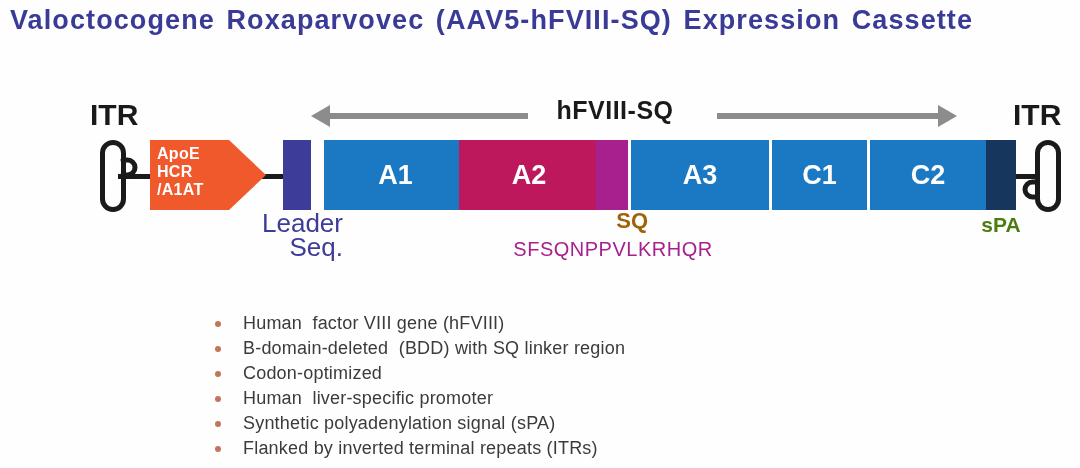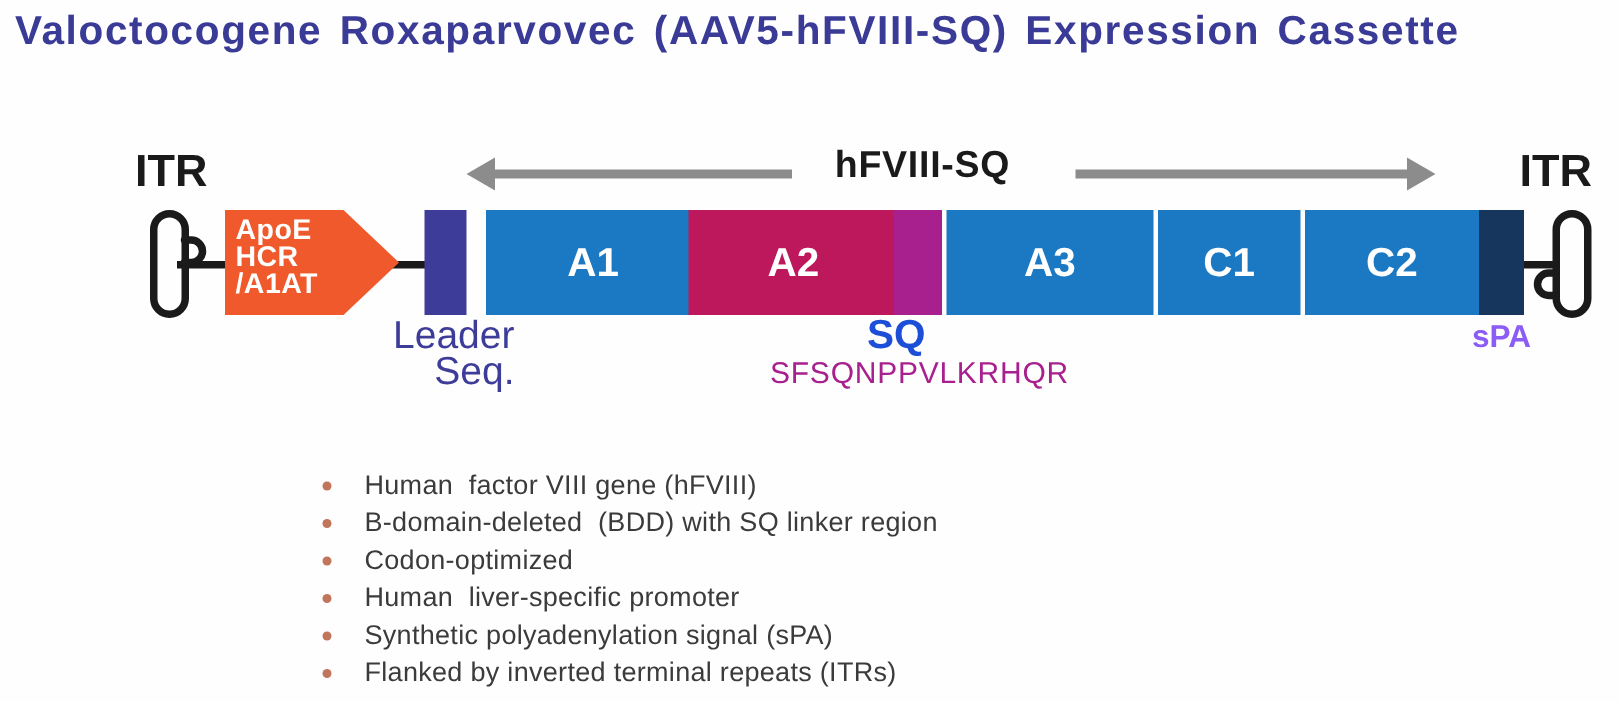--- a/index.html
+++ b/index.html
@@ -44,51 +44,51 @@
   .conn.c4 { left:1014px; width:26px; }
 
   
   .itr-svg.left  { left:96px;  top:138px; }
   .itr-svg.right { left:1013px; top:138px; }
 
   
   .promoter-svg { left:150px; top:140px; }
   .promoter-text {
     left:157px; top:145px; color:#ffffff; font-weight:bold;
-    font-size:19px; line-height:18px; letter-spacing:0.3px;
+    font-size:16px; line-height:18px; letter-spacing:0.3px;
   }
 
   
   .box { top:140px; height:70px; display:flex; align-items:center; justify-content:center; }
   .box .lbl { color:#ffffff; font-weight:bold; font-size:27px; }
   .box.leader { left:283px; width:28px;  background:#3E3C99; }
   .box.a1 { left:313px; width:143px; background:#1B79C3;margin-left:11px; }
   .box.a2 { left:459px; width:140px; background:#be185d; }
   .box.sq { left:596px; width:32px;  background:#A8208E; }
   .box.a3 { left:631px; width:138px; background:#1B79C3; }
   .box.c1 { left:772px; width:95px;  background:#1B79C3; }
   .box.c2 { left:870px; width:116px;  background:#1B79C3; }
   .box.spa { left:986px; width:30px; background:#16365D; }
 
   
   .leader-label {
     left:251px; top:211px; width:92px; text-align:right;
     font-size:26px; line-height:24px; color:#3E3C99;
   }
   .sq-label {
-    left:578px; top:208px; width:70px; text-align:left;
-    font-size:27px; font-weight:bold; color:#1d4ed8;
+    left:578px; top:208px; width:70px; text-align:right;
+    font-size:22px; font-weight:bold; color:#a16207;
   }
   .sq-seq {
     left:500px; top:238px; width:226px; text-align:center;
     font-size:20px; color:#A8208E; letter-spacing:0.5px;
   }
   .spa-label {
     left:970px; top:213px; width:62px; text-align:center;
-    font-size:21px; font-weight:bold; color:#8b5cf6;
+    font-size:21px; font-weight:bold; color:#4d7c0f;
   }
 
   
   .bullets { left:215px; top:311px; margin:0; padding:0; list-style:none; }
   .bullets li { display:flex; align-items:center; height:25px; }
   .dot {
     width:6px; height:6px; border-radius:50%;
     background:#C1755A; margin-right:22px; flex-shrink:0;
   }
   .btxt { font-size:18px; color:#3B3B3B; white-space:pre-wrap; letter-spacing:0.2px; }

